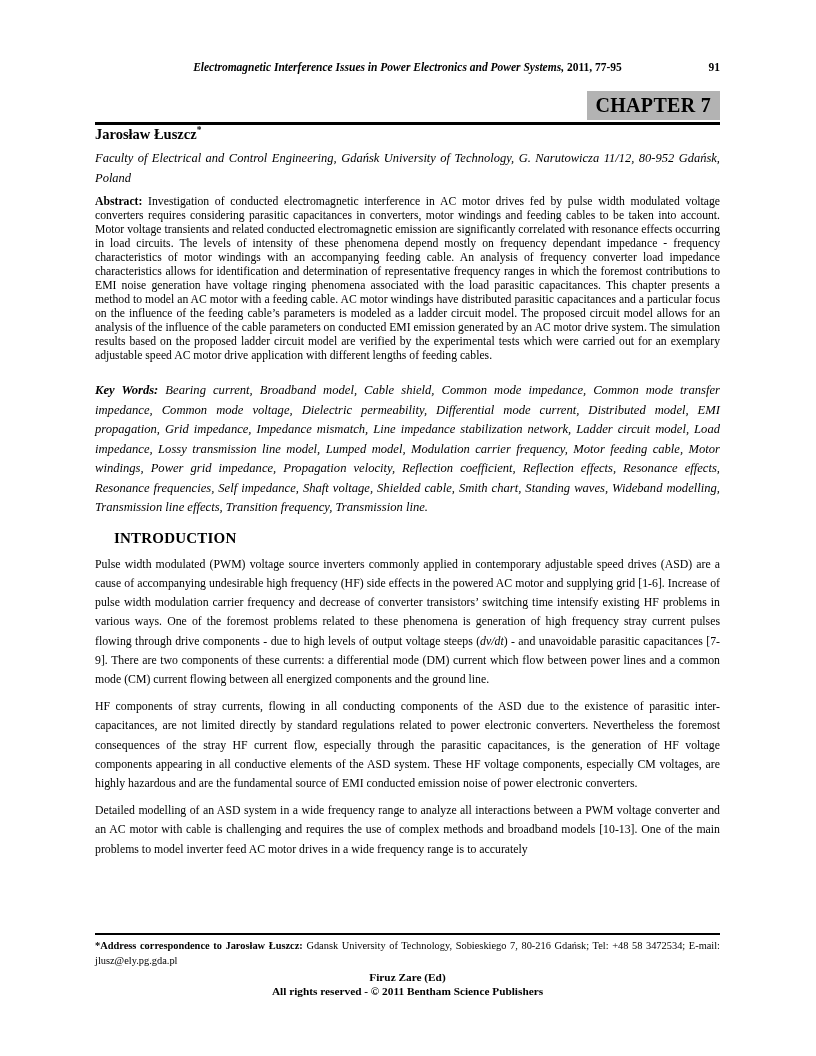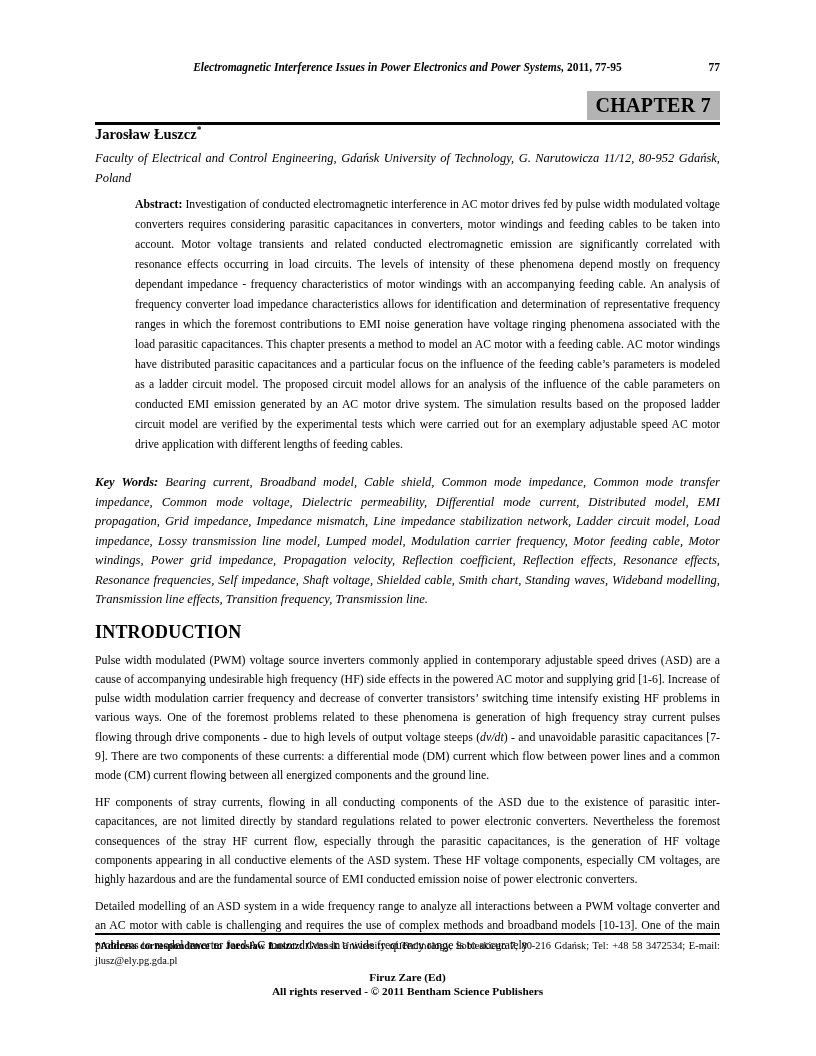--- a/index.html
+++ b/index.html
@@ -67,37 +67,37 @@
   .author sup { font-size: 9.5px; }
   .affiliation {
     margin-top: 6px;
     font-size: 12.5px;
     font-style: italic;
     line-height: 20px;
     text-align: justify;
   }
   .abstract {
     margin-top: 7px;
-    margin-left: 40px;
     font-size: 11.7px;
-    line-height: 20px;
+    line-height: 14px;
     text-align: justify;
   }
   .keywords {
     margin-top: 18px;
     font-size: 12.6px;
     line-height: 19.5px;
     text-align: justify;
     font-style: italic;
   }
   .section-heading {
     margin-top: 12px;
-    font-size: 18px;
+    font-size: 15px;
     font-weight: bold;
     letter-spacing: 0.2px;
+    margin-left: 19px;
   }
   .body-para {
     margin-top: 8px;
     font-size: 11.8px;
     line-height: 19.2px;
     text-align: justify;
   }
   .footer-area {
     position: absolute;
     top: 933px;
@@ -120,21 +120,21 @@
   }
 </style>
 </head>
 <body>
 
 <div class="page">
   <div class="content">
 
     <div class="running-header">
       <span><span class="journal">Electromagnetic Interference Issues in Power Electronics and Power Systems,</span><span> 2011, 77-95</span></span>
-      <span class="page-num">77</span>
+      <span class="page-num">91</span>
     </div>
 
     <div class="chapter-row">
       <span class="chapter-badge" style="background-color: rgb(179, 179, 179);">CHAPTER 7</span>
     </div>
     <div class="chapter-rule"></div>
 
 
     <div class="author"><span>Jarosław Łuszcz</span><sup>*</sup></div>
 

